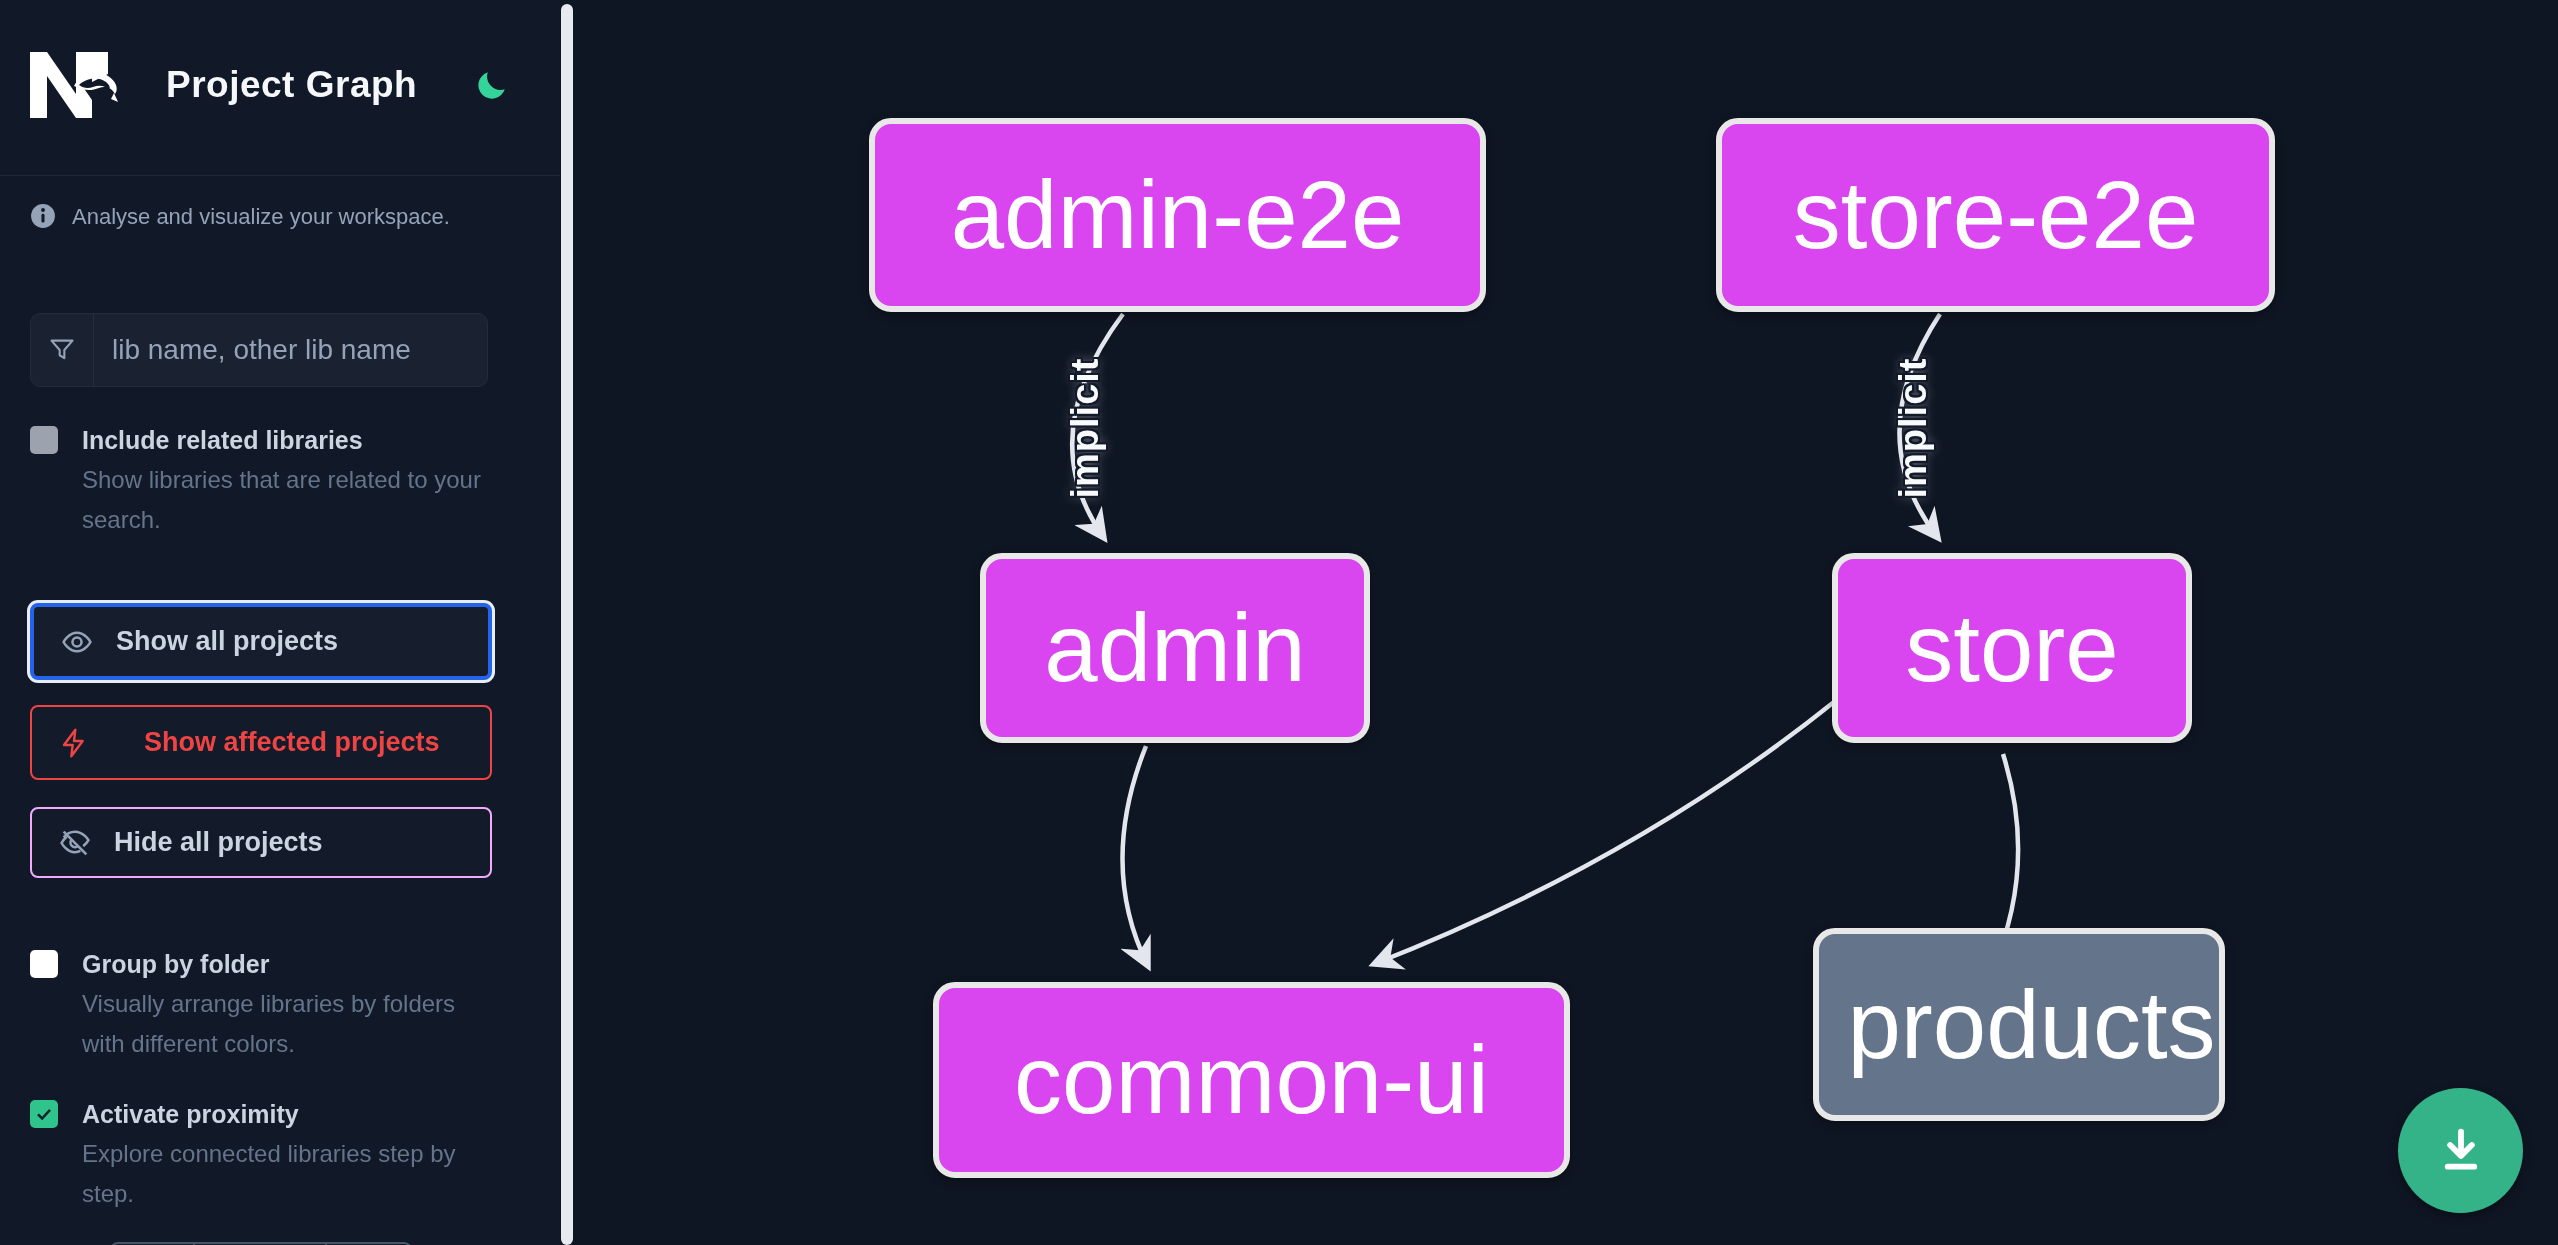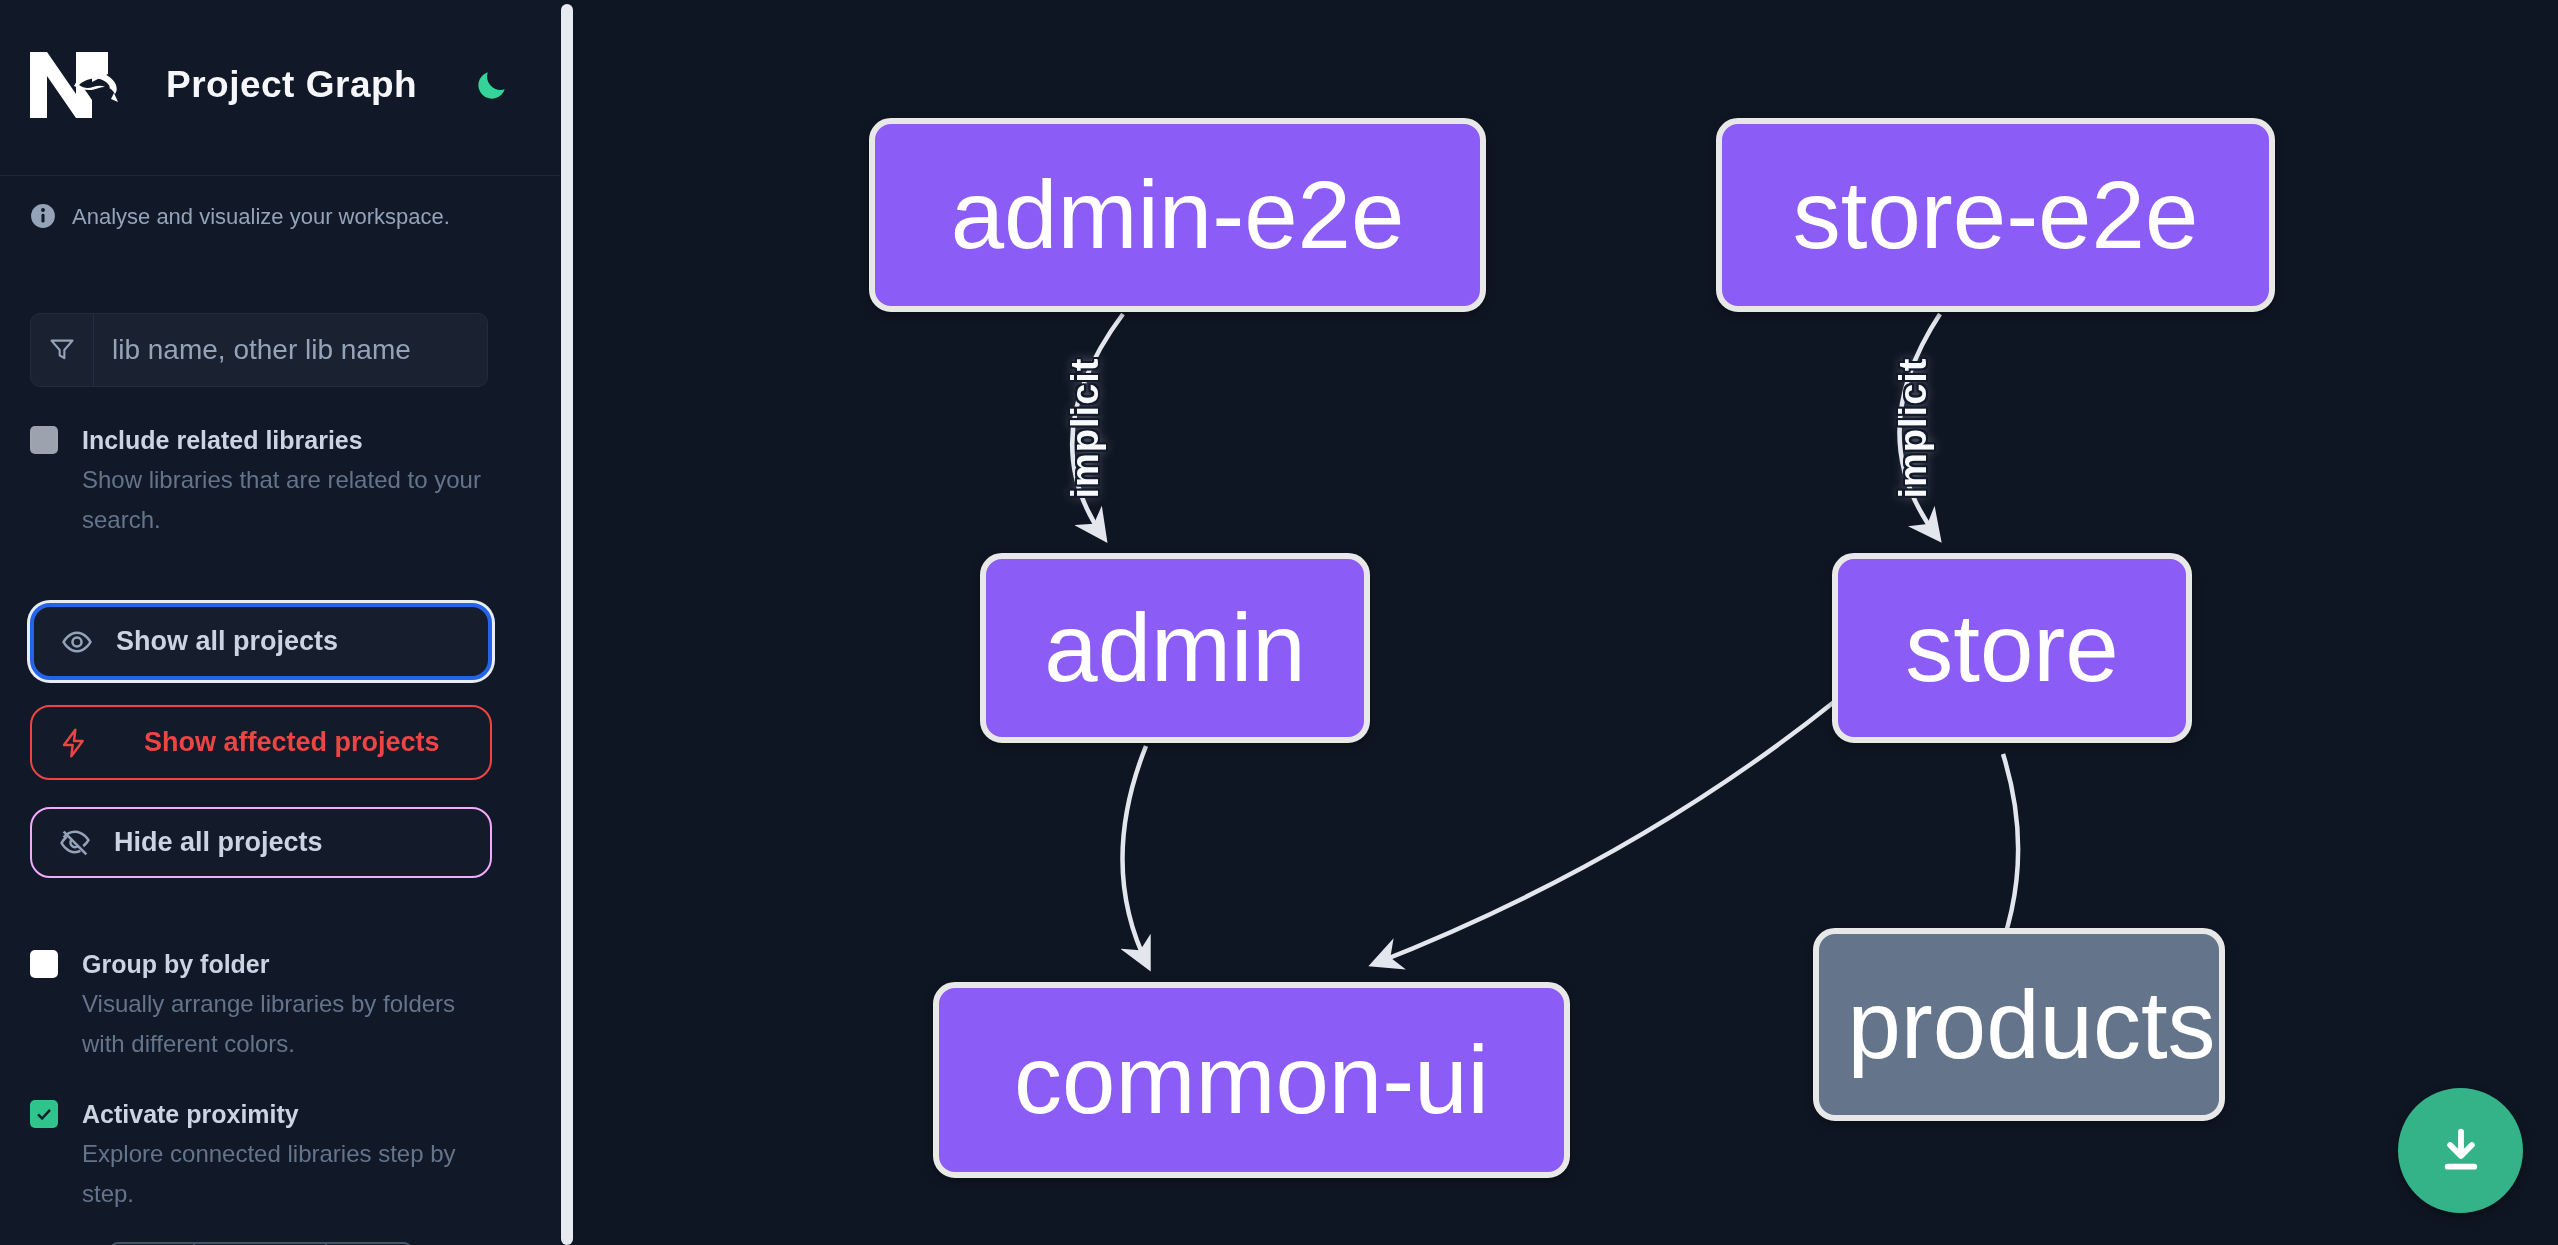--- a/index.html
+++ b/index.html
@@ -24,36 +24,36 @@
   .search-input{flex:1;background:transparent;border:none;outline:none;color:#aebacd;font-size:28px;padding:0 18px;font-family:inherit;height:100%;}
   .search-input::placeholder{color:#94a3b8;opacity:1;}
   .toggle-row{position:absolute;left:30px;width:470px;}
   .checkbox{position:absolute;left:0;top:4px;width:28px;height:28px;border-radius:5px;cursor:pointer;}
   .cb-gray{background:#9ca3af;}
   .cb-white{background:#ffffff;}
   .cb-checked{background:#30c48d;display:flex;align-items:center;justify-content:center;}
   .cb-check{width:18px;height:18px;stroke:#12202e;stroke-width:3.4;fill:none;}
   .toggle-label{margin-left:52px;font-size:25px;font-weight:600;color:#cbd5e1;line-height:36px;cursor:pointer;}
   .toggle-desc{margin-left:52px;width:400px;font-size:24px;color:#64748b;line-height:40px;margin-top:2px;}
-  .sb-btn{position:absolute;left:30px;width:462px;box-sizing:border-box;border-radius:20px;background:#131b2a;display:flex;align-items:center;cursor:pointer;padding:0;}
+  .sb-btn{position:absolute;left:30px;width:462px;box-sizing:border-box;border-radius:8px;background:#131b2a;display:flex;align-items:center;cursor:pointer;padding:0;}
   .sb-btn .btn-icon{margin-left:26px;display:flex;align-items:center;}
   .sb-btn .btn-label{margin-left:22px;font-size:27px;font-weight:600;color:#cbd5e1;white-space:nowrap;}
   .btn-focus{top:603px;height:77px;border:4px solid #2563eb;box-shadow:0 0 0 3px #e8edf4;background:#161e2e;}
   .btn-affected{top:705px;height:75px;border:2px solid #ef4444;gap:32px;}
   .btn-affected .btn-label{color:#ef4444;}
   .btn-plain{top:807px;height:71px;border:2px solid #f0abfc;}
   .stepper{position:absolute;left:110px;top:1242px;width:302px;height:26px;box-sizing:border-box;border:2px solid #475569;border-radius:8px;background:#131b2a;display:flex;}
   .stepper .seg{border-right:2px solid #475569;}
   .scrollbar-thumb{position:absolute;left:561px;top:4px;width:12px;height:1241px;border-radius:6px;background:#e7ebf0;cursor:pointer;}
   
   .edges{position:absolute;left:0;top:0;width:2558px;height:1245px;pointer-events:none;}
   .node{position:absolute;display:flex;align-items:center;justify-content:center;
     border:6px solid #e8e8e8;border-radius:22px;color:#ffffff;font-size:96px;
     box-sizing:border-box;cursor:pointer;box-shadow:0 3px 8px rgba(0,0,0,.35);white-space:nowrap;}
-  .node-affected{background:#8b5cf6;}
+  .node-affected{background:#d946ef;}
   .node-plain{background:#64748b;}
   .edge-label{position:absolute;transform:translate(-50%,-50%) rotate(-90deg);
     font-size:38px;font-weight:700;color:#f8fafc;letter-spacing:1px;
     text-shadow:-2px 0 #121a2b,2px 0 #121a2b,0 -2px #121a2b,0 2px #121a2b,
       -2px -2px #121a2b,2px 2px #121a2b,-2px 2px #121a2b,2px -2px #121a2b,
       0 0 12px rgba(255,255,255,.45);}
   .download-btn{position:absolute;left:2398px;top:1088px;width:125px;height:125px;border-radius:50%;
     background:#34b388;border:none;display:flex;align-items:center;justify-content:center;cursor:pointer;
     box-shadow:0 4px 10px rgba(0,0,0,.35);}
 </style>

